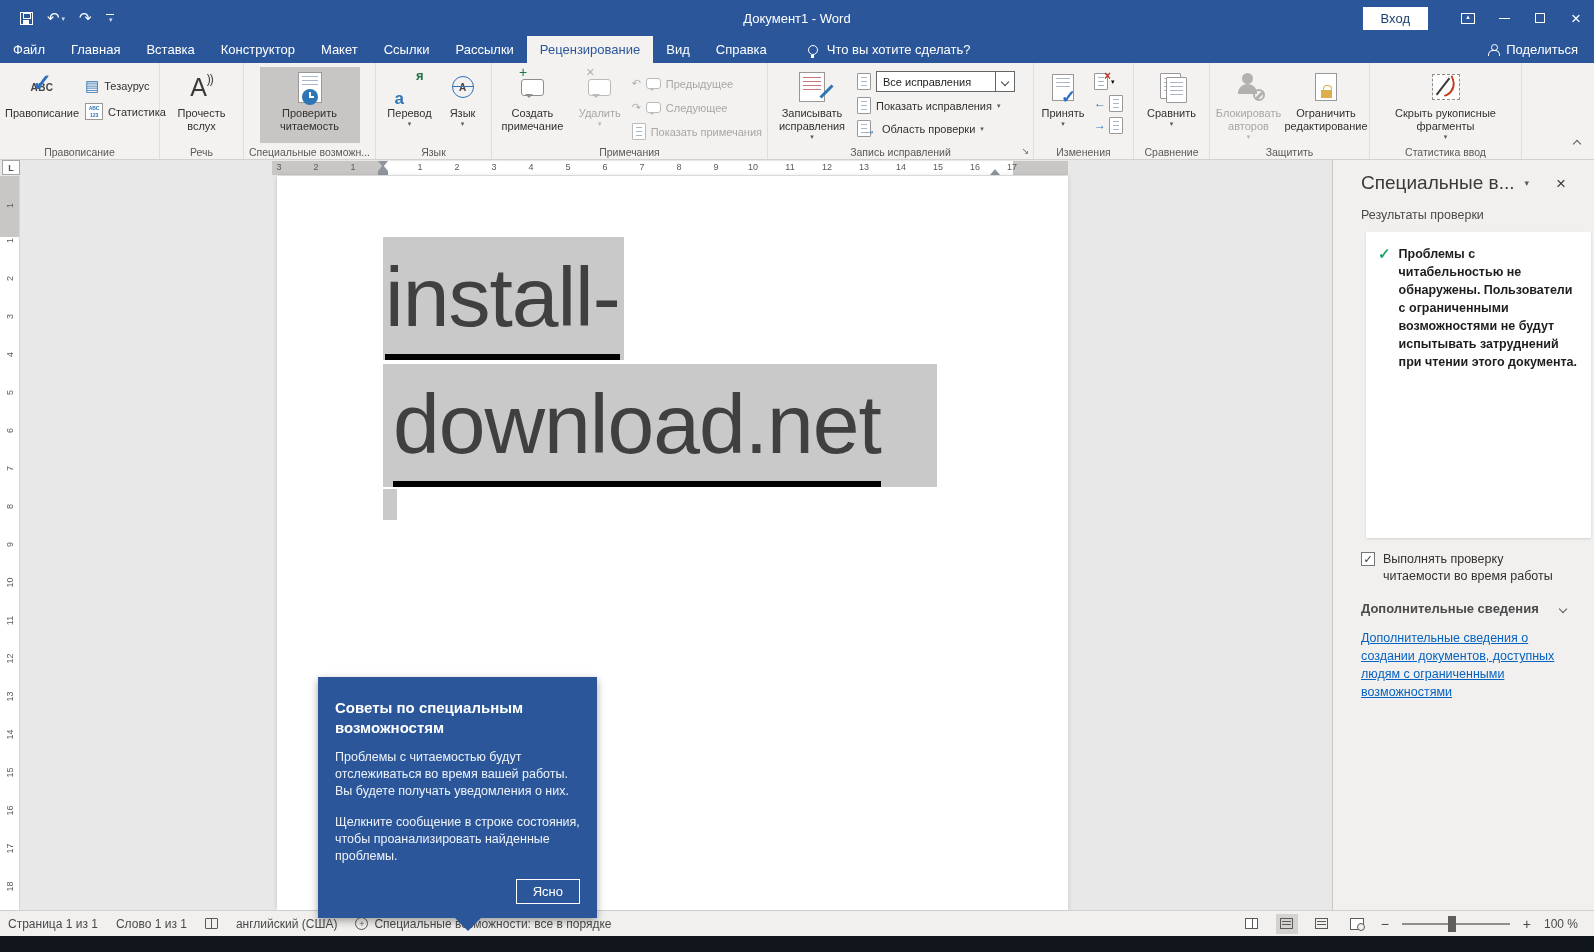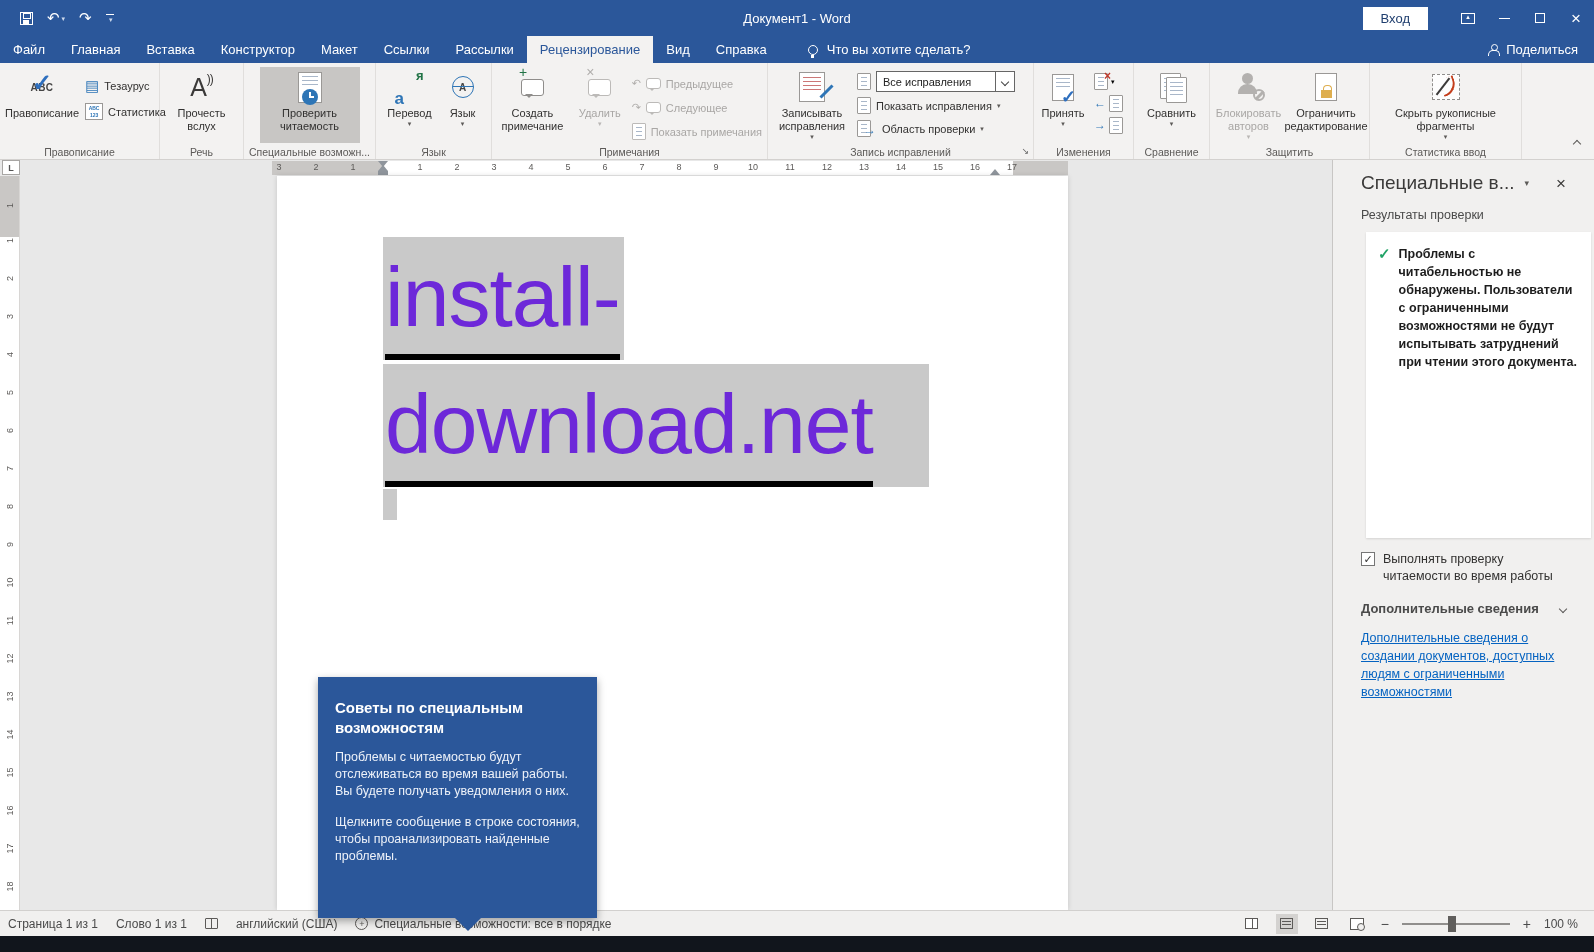--- a/index.html
+++ b/index.html
@@ -127,23 +127,23 @@
   .rnum.v{left:3px;transform:rotate(-90deg)}
   .tri-down{width:0;height:0;border-left:5px solid transparent;border-right:5px solid transparent;border-top:6px solid #8f959c}
   .tri-up{width:0;height:0;border-left:5px solid transparent;border-right:5px solid transparent;border-bottom:6px solid #8f959c}
   .ind{position:absolute;display:flex;flex-direction:column;align-items:center;cursor:pointer}
   .ind .box{width:10px;height:4px;background:#8f959c}
   .vruler{position:absolute;left:0;top:16px;bottom:0;width:20px;background:#fff;border-right:1px solid #d8d6d4}
   .vr-margin{position:absolute;left:0;top:0;width:100%;height:61px;background:#c9c7c5}
 
   .page{position:absolute;left:277px;top:16px;width:791px;bottom:0;background:#fff;box-shadow:0 0 5px rgba(0,0,0,.15)}
   .selline{position:absolute;background:#c9c9c9;padding-top:16px;white-space:nowrap}
-  .selline .txt{display:inline-block;font-size:84px;line-height:1.05;color:#6d28d9;border-bottom:6px solid #000;padding-bottom:13px;letter-spacing:-1px}
+  .selline .txt{display:inline-block;font-size:84px;line-height:1.05;color:#404040;border-bottom:6px solid #000;padding-bottom:13px;letter-spacing:-1px}
   .sel1{left:106px;top:61px;padding-left:2px;padding-right:4px}
-  .sel2{left:106px;top:188px;padding-left:2px;padding-right:56px}
+  .sel2{left:106px;top:188px;padding-left:10px;padding-right:56px}
   .seltail{position:absolute;left:106px;top:313px;width:14px;height:31px;background:#c9c9c9}
 
   .popup{position:absolute;left:318px;top:517px;width:279px;height:241px;background:#2b579a;color:#fff;padding:21px 17px 14px 17px;z-index:30;box-shadow:0 3px 8px rgba(0,0,0,.35)}
   .popup h3{font-size:15px;font-weight:bold;line-height:20px;margin-bottom:11px}
   .popup p{font-size:12.5px;line-height:17px;color:#eef2f9;margin-bottom:14px}
   .popup .btnrow{display:flex;justify-content:flex-end}
   .popup .okbtn{border:1px solid #fff;background:transparent;color:#fff;font-size:13px;padding:4px 16px;font-family:inherit;cursor:pointer}
   .pointer{position:absolute;left:137px;bottom:-13px;width:0;height:0;border-left:13px solid transparent;border-right:13px solid transparent;border-top:13px solid #2b579a}
 
   
@@ -530,20 +530,23 @@
     <div class="selline sel2">
       <span class="txt">download.net</span>
     </div>
     <div class="seltail"></div>
   </div>
 
   <div class="popup">
     <h3>Советы по специальным возможностям</h3>
     <p>Проблемы с читаемостью будут отслеживаться во время вашей работы. Вы будете получать уведомления о них.</p>
     <p>Щелкните сообщение в строке состояния, чтобы проанализировать найденные проблемы.</p>
+    <div class="btnrow">
+      <button class="okbtn">Ясно</button>
+    </div>
     <span class="pointer"></span>
   </div>
 
   <div class="pane">
     <div class="pane-head">
       <span class="pane-title">Специальные в...</span>
       <span class="pane-title-da">▾</span>
       <span class="pane-close">×</span>
     </div>
     <div class="pane-sub">Результаты проверки</div>

